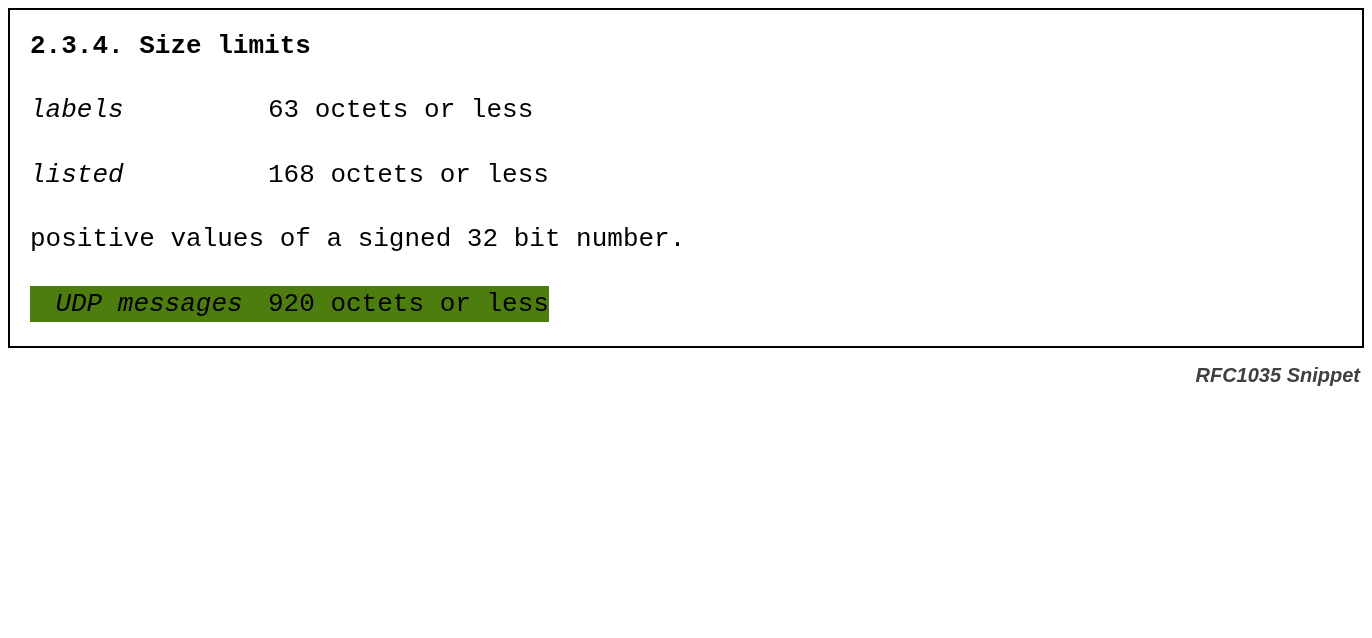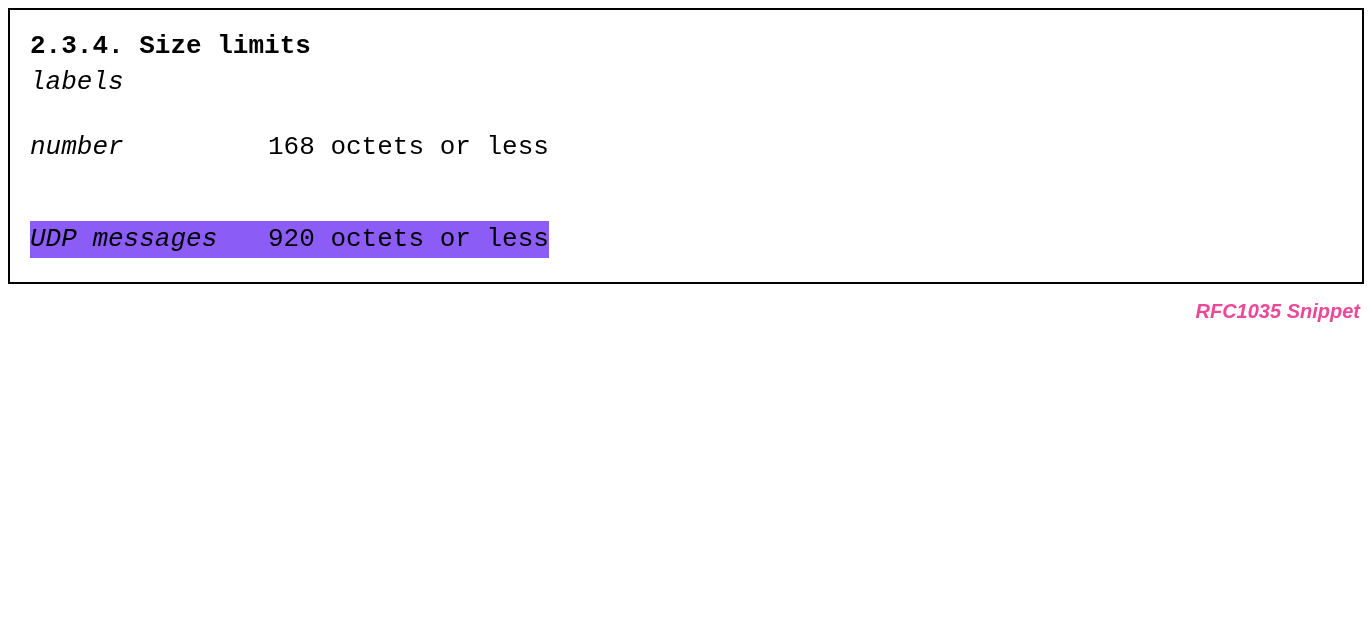--- a/index.html
+++ b/index.html
@@ -17,20 +17,21 @@
       padding: 8px;
     }
     .box {
       border: 2px solid #000;
       padding: 18px 20px 24px 20px;
       width: 100%;
       line-height: 1.4;
     }
     .heading {
       font-weight: bold;
+      margin-bottom: 28px;
     }
     .para {
       margin-bottom: 28px;
       white-space: pre-wrap;
     }
     .row {
       margin-bottom: 28px;
       display: flex;
     }
     .row:last-child {
@@ -39,61 +40,64 @@
     .term {
       display: inline-block;
       min-width: 238px;
       font-style: italic;
     }
     .def {
       display: inline-block;
     }
     .hl-row .term,
     .hl-row .def {
-      background: #8b5cf6;
+      background: #4d7c0f;
+      text-align: center;
     }
     .hl-row .term {
       padding-right: 0;
       margin-right: 0;
     }
     .hl-row {
       display: flex;
       align-items: flex-start;
     }
     .hl-wrap {
       background: #ffff00;
       display: inline-block;
     }
     .caption {
       text-align: right;
       font-family: Arial, Helvetica, sans-serif;
       font-size: 20px;
       font-weight: bold;
       font-style: italic;
-      color: #ec4899;
+      color: #404040;
       margin-top: 16px;
       padding-right: 4px;
     }
   </style>
 </head>
 <body>
 
 <div class="box">
   <div class="heading">2.3.4. Size limits</div>
 
   <div class="row">
     <span class="term">labels</span>
+      <span class="def">63 octets or less</span>
   </div>
 
   <div class="row">
-    <span class="term">number</span>
+    <span class="term">listed</span>
       <span class="def">168 octets or less</span>
   </div>
 
   <div class="row">
+      <span class="def">positive values of a signed 32 bit number.</span>
   </div>
 
   <div class="row hl-row">
     <span class="hl-wrap"><span class="term">UDP messages</span><span class="def">920 octets or less</span></span>
   </div>
 </div>
 
 <div class="caption">RFC1035 Snippet</div>
 
 </body></html>

